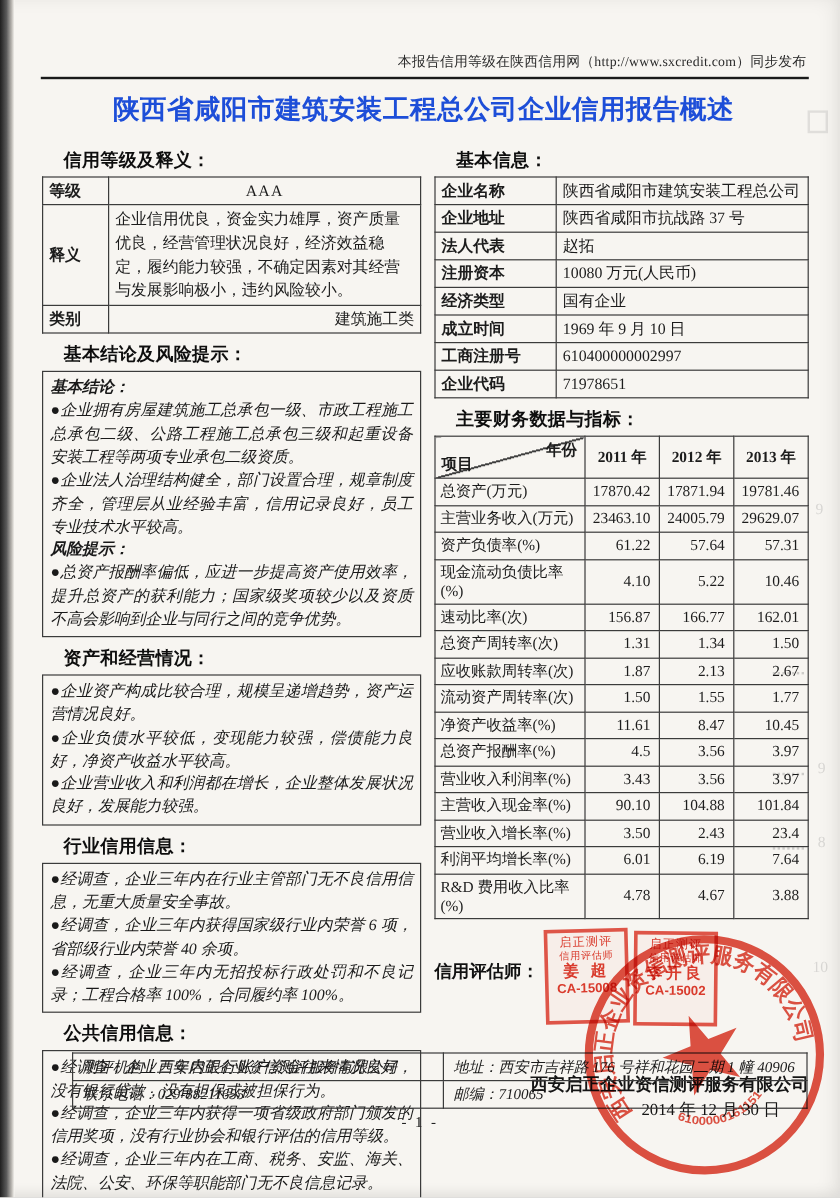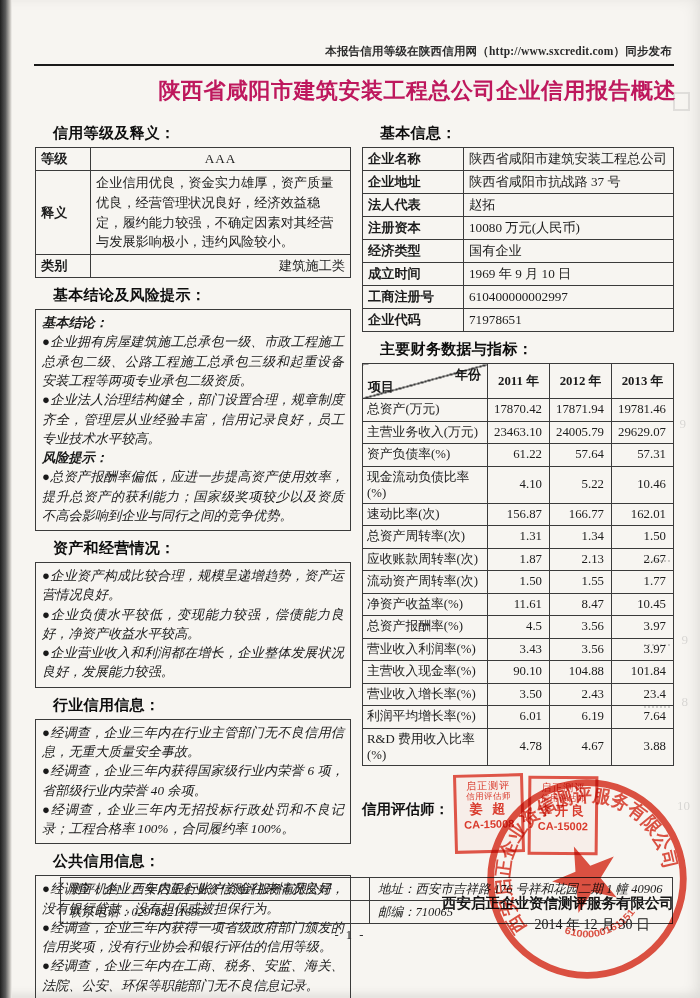--- a/index.html
+++ b/index.html
@@ -3,25 +3,25 @@
 <meta charset="utf-8">
 <style>
   html,body{margin:0;padding:0;background:#dadad8;}
   .page{position:relative;width:700px;height:998px;background:#f7f5f1;overflow:hidden;
         font-family:"Liberation Serif","DejaVu Serif",serif;color:#1c1c1c;
         box-shadow:inset -6px 0 14px rgba(0,0,0,.06), inset 0 -5px 10px rgba(0,0,0,.05);}
   .scan-edge{position:absolute;left:0;top:0;bottom:0;width:12px;
              background:linear-gradient(to right,#1f1f1f 0,#5a5a5a 45%,#b9b6b1 80%,#f7f5f1 100%);}
   
   .sync-note{position:absolute;top:44px;left:35px;right:28px;text-align:right;
-             font-size:11.5px;font-weight:700;color:#2b2b2b;letter-spacing:.2px;}
+             font-size:11.5px;font-weight:400;color:#2b2b2b;letter-spacing:.2px;}
   .top-rule{position:absolute;top:64px;left:34px;right:26px;height:0;border-top:2.5px solid #1a1a1a;}
-  .doc-title{position:absolute;top:76px;left:30px;right:24px;text-align:right;
+  .doc-title{position:absolute;top:76px;left:30px;right:24px;text-align:center;
              font-family:"Liberation Sans","DejaVu Sans",sans-serif;
-             font-size:22px;font-weight:700;color:#be185d;letter-spacing:.5px;}
+             font-size:22px;font-weight:700;color:#1d4ed8;letter-spacing:.5px;}
   
   .col-left{position:absolute;top:124px;left:35px;width:316px;}
   .col-right{position:absolute;top:124px;left:362px;width:312px;}
   h2.sec{font-family:"Liberation Sans","DejaVu Sans",sans-serif;font-size:15px;font-weight:700;
          color:#0e0e0e;margin:8px 0 4px 18px;letter-spacing:.3px;}
   .col-left h2.sec:first-child, .col-right h2.sec:first-child{margin-top:0;}
   
   table.grid{border-collapse:collapse;width:100%;}
   table.grid td,table.grid th{border:1.4px solid #3b3b3b;font-size:13.2px;color:#1c1c1c;
          padding:2px 5px;vertical-align:middle;}

